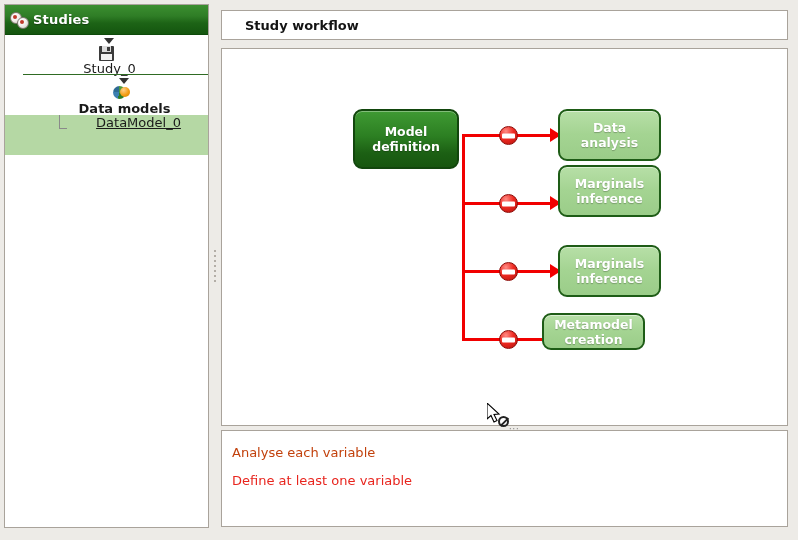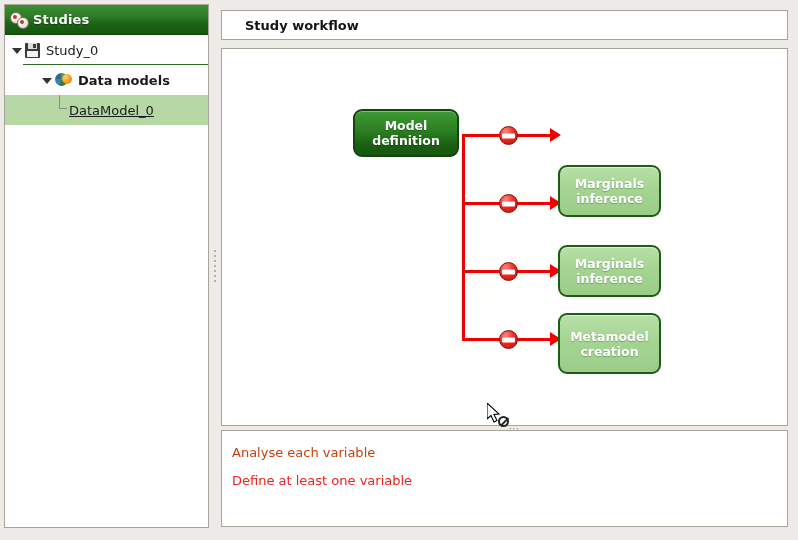--- a/index.html
+++ b/index.html
@@ -43,24 +43,25 @@
   .dice-icon .d1, .dice-icon .d2 {
     position: absolute; width: 4px; height: 4px; border-radius: 50%;
     background: #c0392b;
   }
   .dice-icon .d1 { left: 3px; top: 4px; }
   .dice-icon .d2 { left: 10px; top: 9px; }
 
   
   #tree { position: absolute; left: 0; top: 30px; right: 0; bottom: 0; background: #fff; }
   .trow {
-    position: relative; height: 30px;
+    position: relative; height: 40px;
     display: flex; align-items: center;
     font-size: 13px; color: #1a1a1a;
     white-space: nowrap;
+    flex-direction: column;
   }
   .trow.sel { background: #b5d8a4; }
   .twist {
     width: 11px; height: 11px; flex: 0 0 auto; margin-right: 3px;
     position: relative;
   }
   .twist::after {
     content: ""; position: absolute; left: 1px; top: 3px;
     border-left: 5px solid transparent; border-right: 5px solid transparent;
     border-top: 6px solid #333;
@@ -267,37 +268,41 @@
     <span class="arrowhead" style="left:328px; top:79px;"></span>
     <span class="arrowhead" style="left:328px; top:147px;"></span>
     <span class="arrowhead" style="left:328px; top:215px;"></span>
     <span class="arrowhead" style="left:328px; top:283px;"></span>
 
     <span class="badge" style="left:277px; top:77px;"></span>
     <span class="badge" style="left:277px; top:145px;"></span>
     <span class="badge" style="left:277px; top:213px;"></span>
     <span class="badge" style="left:277px; top:281px;"></span>
 
-    <div class="wf-box primary" style="left:131px; top:60px; width:106px; height:48px;">
+    <div class="wf-box primary" style="left:131px; top:60px; width:106px; height:60px;">
       <span>Model</span>
       <span>definition</span>
     </div>
 
+    <div class="wf-box secondary" style="left:336px; top:60px; width:103px; height:52px;">
+      <span>Data</span>
+      <span>analysis</span>
+    </div>
 
     <div class="wf-box secondary" style="left:336px; top:116px; width:103px; height:52px;">
       <span>Marginals</span>
       <span>inference</span>
     </div>
 
     <div class="wf-box secondary" style="left:336px; top:196px; width:103px; height:52px;">
       <span>Marginals</span>
       <span>inference</span>
     </div>
 
-    <div class="wf-box secondary" style="left:336px; top:264px; width:103px; height:61px;">
+    <div class="wf-box secondary" style="left:320px; top:264px; width:103px; height:37px;">
       <span>Metamodel</span>
       <span>creation</span>
     </div>
 
   </div>
 
   <div id="wf-messages">
     <div class="msg ok">Analyse each variable</div>
     <div class="msg err">Define at least one variable</div>
   </div>

